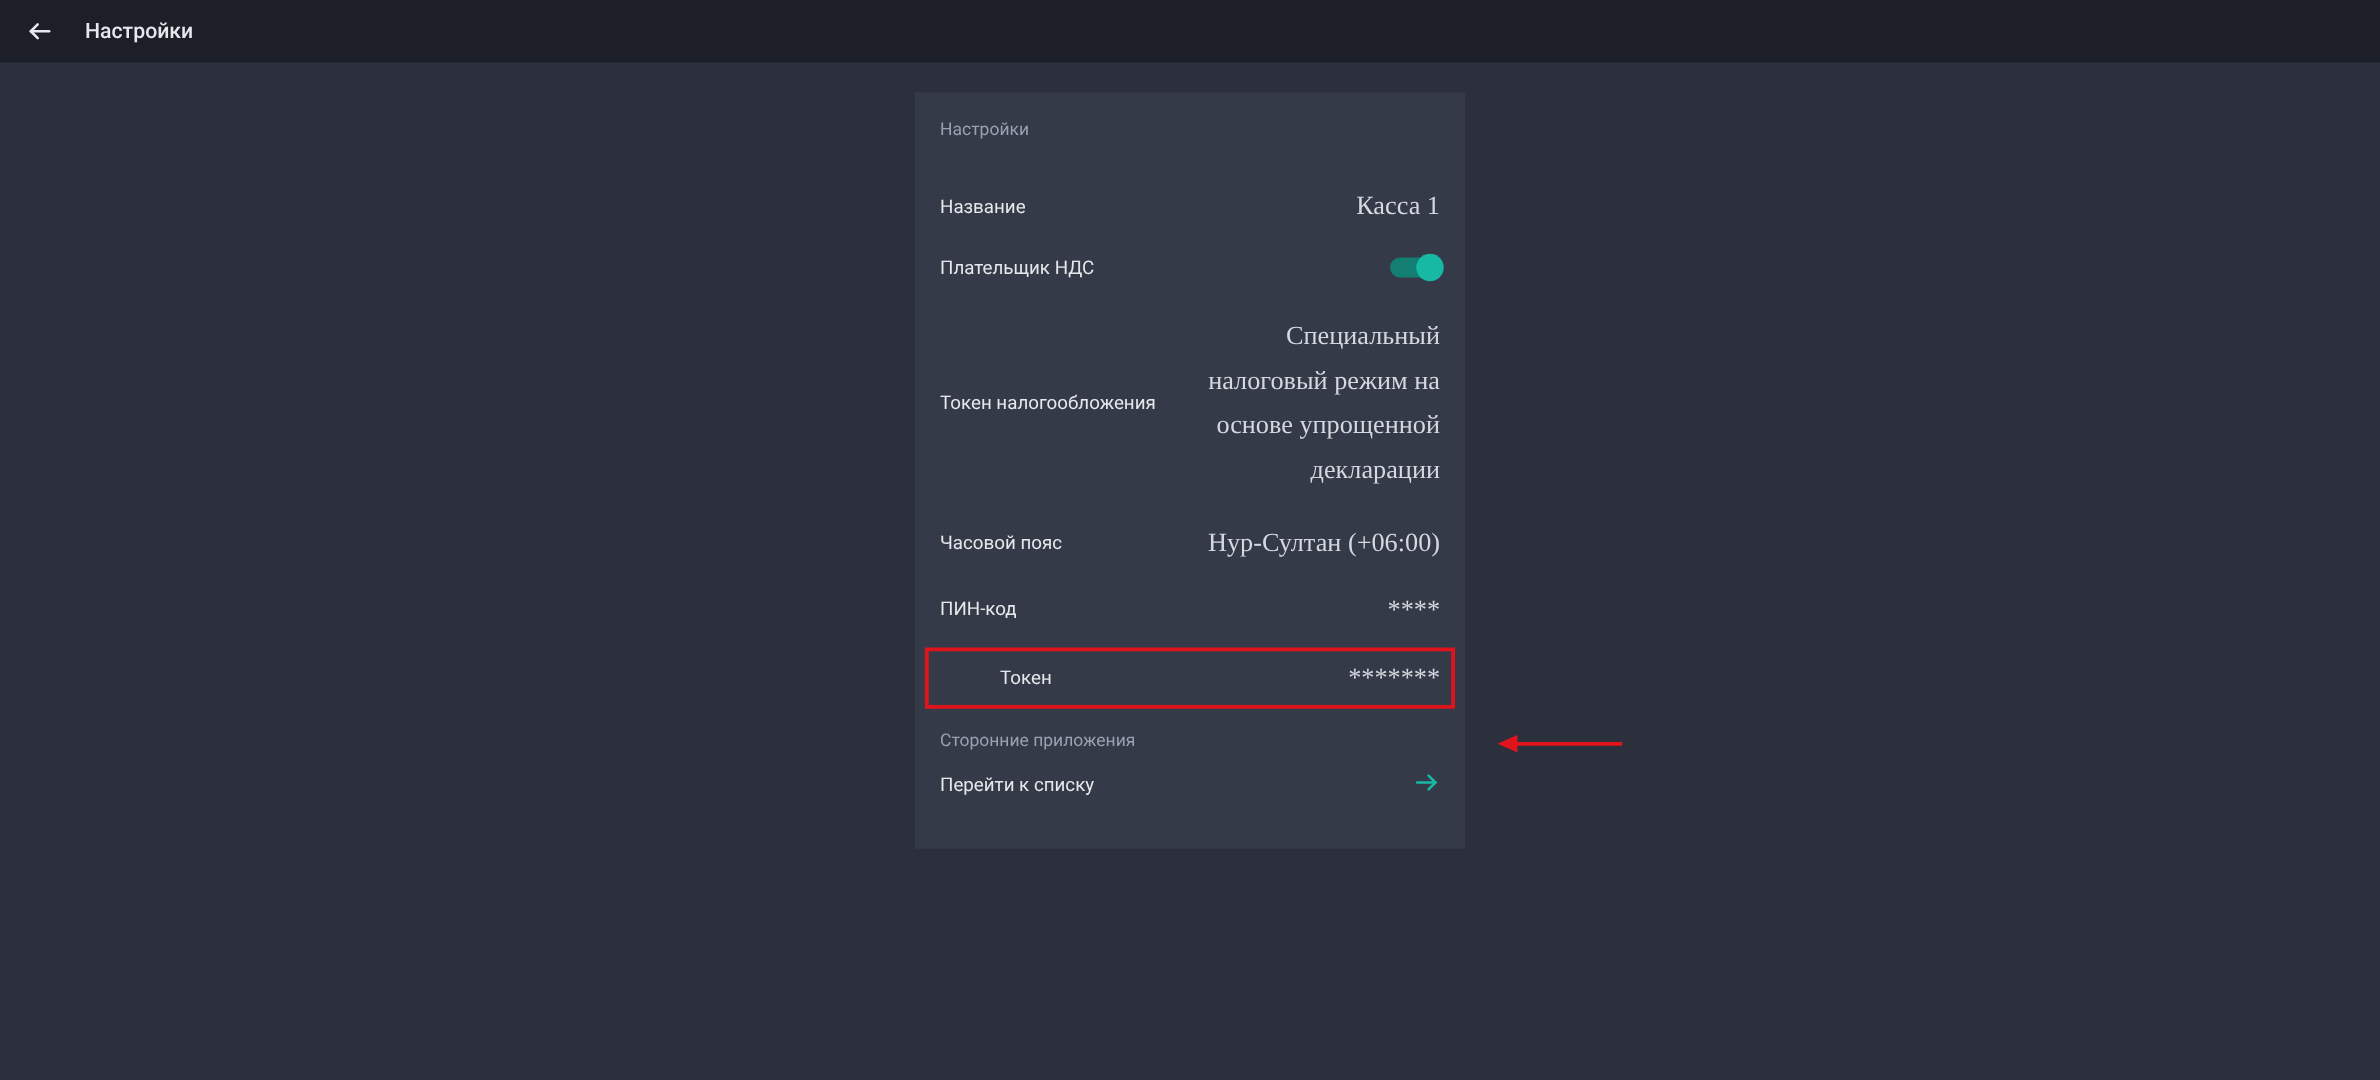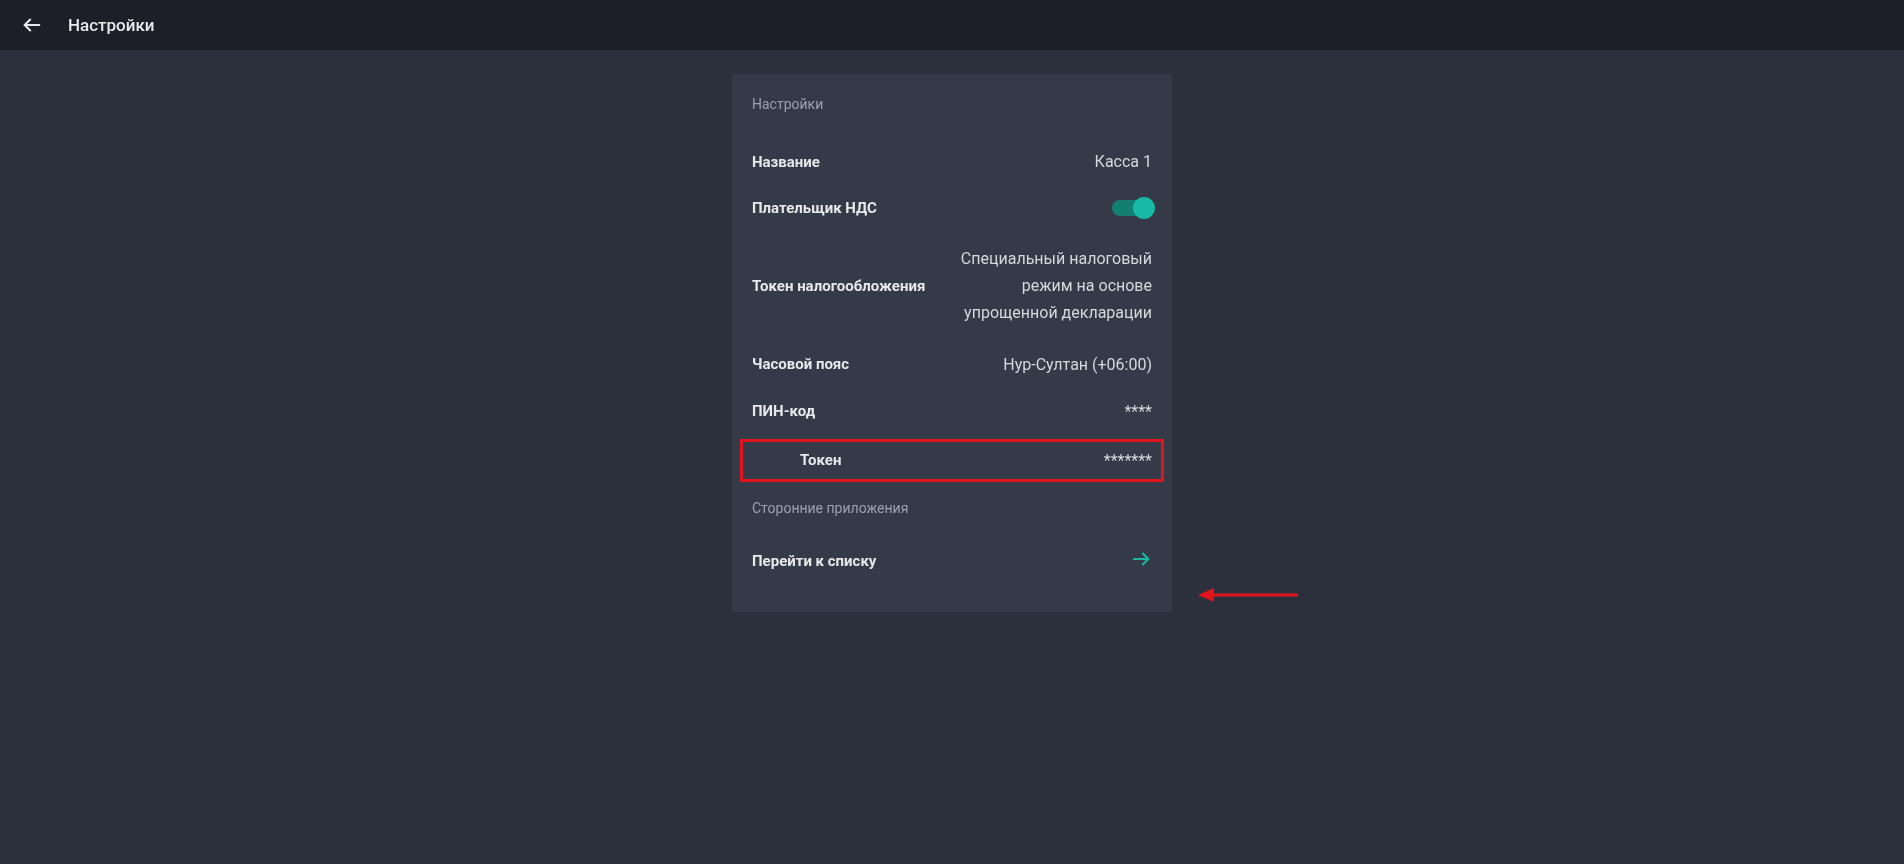--- a/index.html
+++ b/index.html
@@ -45,30 +45,31 @@
   }
   .row {
     display: flex;
     align-items: center;
     justify-content: space-between;
     padding: 14px 0;
     gap: 20px;
   }
   .row-label {
     font-size: 15px;
-    font-weight: 700;
+    font-weight: 400;
     color: #e6e8ec;
     flex: 0 0 auto;
     max-width: 55%;
   }
   .row-value {
-    font-size: 16px;
+    font-size: 21px;
     color: #d4d8df;
     text-align: right;
     flex: 1 1 auto;
+    font-family: Liberation Serif, serif;
   }
   .row-value.multi { line-height: 1.7; }
   
   .toggle {
     position: relative;
     width: 40px; height: 16px;
     background: #127f72;
     border-radius: 10px;
     cursor: pointer;
   }
@@ -154,21 +155,21 @@
     </div>
 
     <div class="highlight-wrap">
       <div class="row" style="padding:12px 0;margin-left:48px;">
         <div class="row-label">Токен</div>
         <div class="row-value">*******</div>
       </div>
     </div>
 
     <div class="section-gap"></div>
-    <div class="section-label" style="margin-bottom:18px;">Сторонние приложения</div>
+    <div class="section-label" style="margin-bottom:0;">Сторонние приложения</div>
 
     <div class="row">
       <div class="row-label">Перейти к списку</div>
       <div class="arrow-right">
         <svg width="22" height="22" viewBox="0 0 24 24" fill="none" stroke="currentColor" stroke-width="2.2" stroke-linecap="round" stroke-linejoin="round">
               <line x1="4" y1="12" x2="20" y2="12"></line>
               <polyline points="14 6 20 12 14 18"></polyline>
             </svg>
       </div>
     </div>

